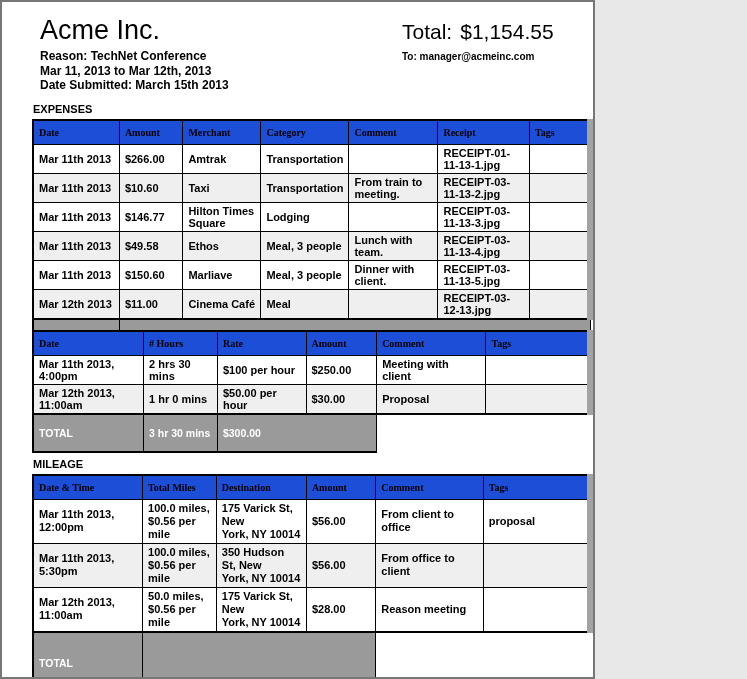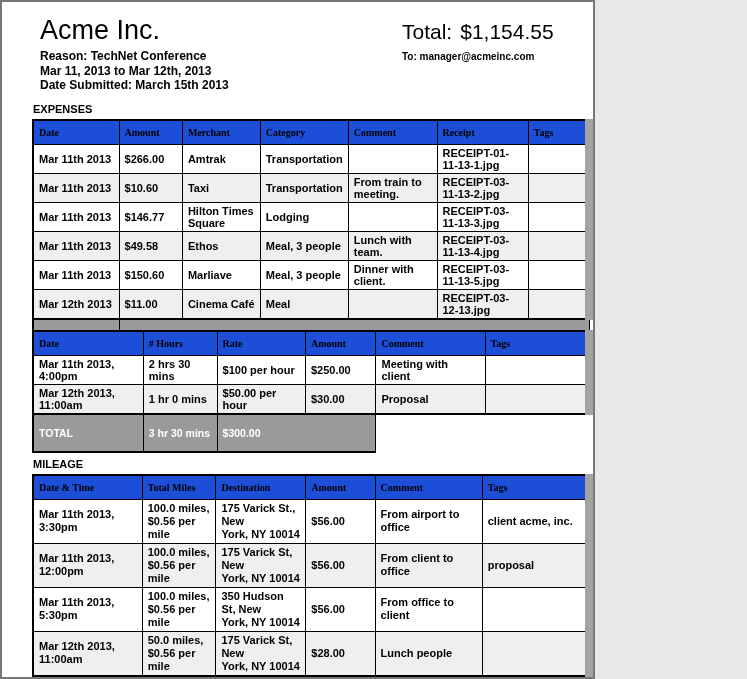--- a/index.html
+++ b/index.html
@@ -40,21 +40,21 @@
     overflow: hidden;
   }
   thead th {
     background: #1d4ed8;
     border-top: 2px solid #000;
     height: 24px;
     font-size: 10px;
     font-family: Liberation Serif, serif;
   }
   th:first-child, td:first-child { border-left: 2px solid #000; }
-  thead th:last-child, tbody td:last-child { border-right: 8px solid #a3a3a3; }
+  thead th:last-child, tbody td:last-child { border-right: 6px solid #a3a3a3; }
   tbody td { height: 24px; background: #ffffff; }
   #tbl-mileage tbody td { height: 29px; line-height: 13px; }
   tbody tr:nth-child(even) td { background: #efefef; }
   td.num, th.num { text-align: left; }
 
   
   tfoot td {
     background: #9a9a9a;
     color: #ffffff;
     font-size: 10.5px;
@@ -253,30 +253,20 @@
             <th>Date &amp; Time</th>
             <th>Total Miles</th>
             <th>Destination</th>
             <th>Amount</th>
             <th>Comment</th>
             <th>Tags</th>
           </tr>
         </thead>
       <tbody>
           <tr>
-            <td>Mar 11th 2013, 3:30pm</td>
-            <td>100.0 miles,
-$0.56 per mile</td>
-            <td>175 Varick St., New
-York, NY 10014</td>
-            <td class="num">$56.00</td>
-            <td>From airport to office</td>
-            <td>client acme, inc.</td>
-          </tr>
-          <tr>
             <td>Mar 11th 2013, 12:00pm</td>
             <td>100.0 miles,
 $0.56 per mile</td>
             <td>175 Varick St, New
 York, NY 10014</td>
             <td class="num">$56.00</td>
             <td>From client to office</td>
             <td>proposal</td>
           </tr>
           <tr>
@@ -289,21 +279,21 @@
             <td>From office to client</td>
             <td></td>
           </tr>
           <tr>
             <td>Mar 12th 2013, 11:00am</td>
             <td>50.0 miles,
 $0.56 per mile</td>
             <td>175 Varick St, New
 York, NY 10014</td>
             <td class="num">$28.00</td>
-            <td>Lunch people</td>
+            <td>Reason meeting</td>
             <td></td>
           </tr>
         </tbody>
       <tfoot>
         <tr class="total-row">
           <td class="t-first">TOTAL</td>
           <td colspan="3">
             
             
           </td>

